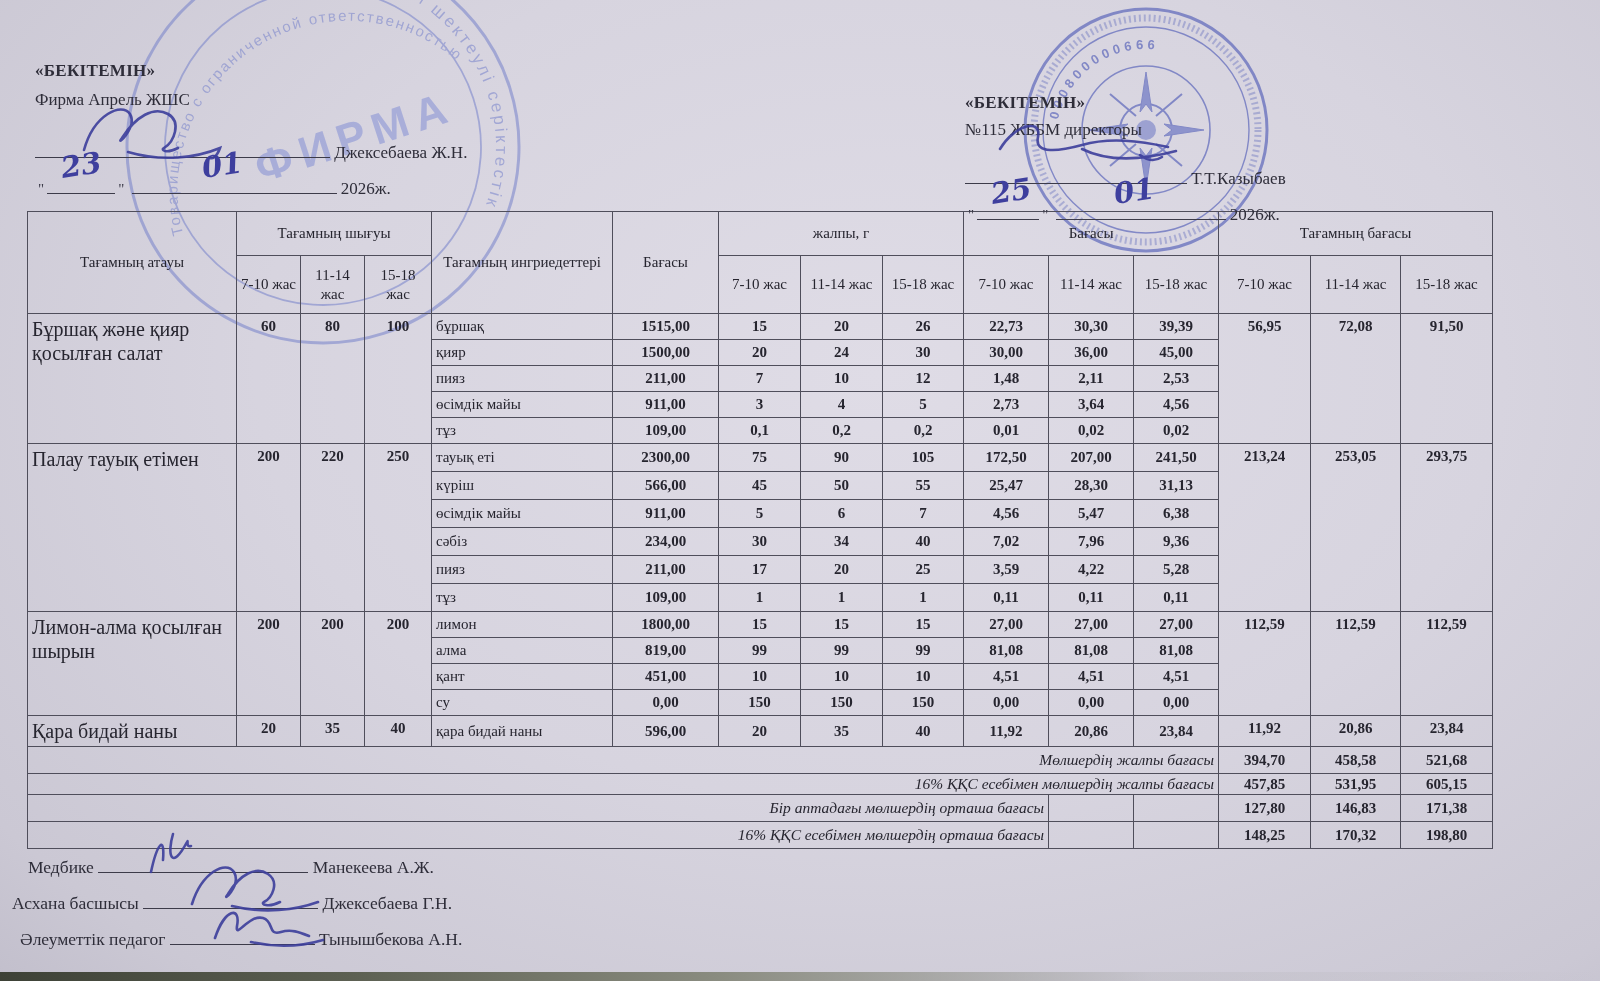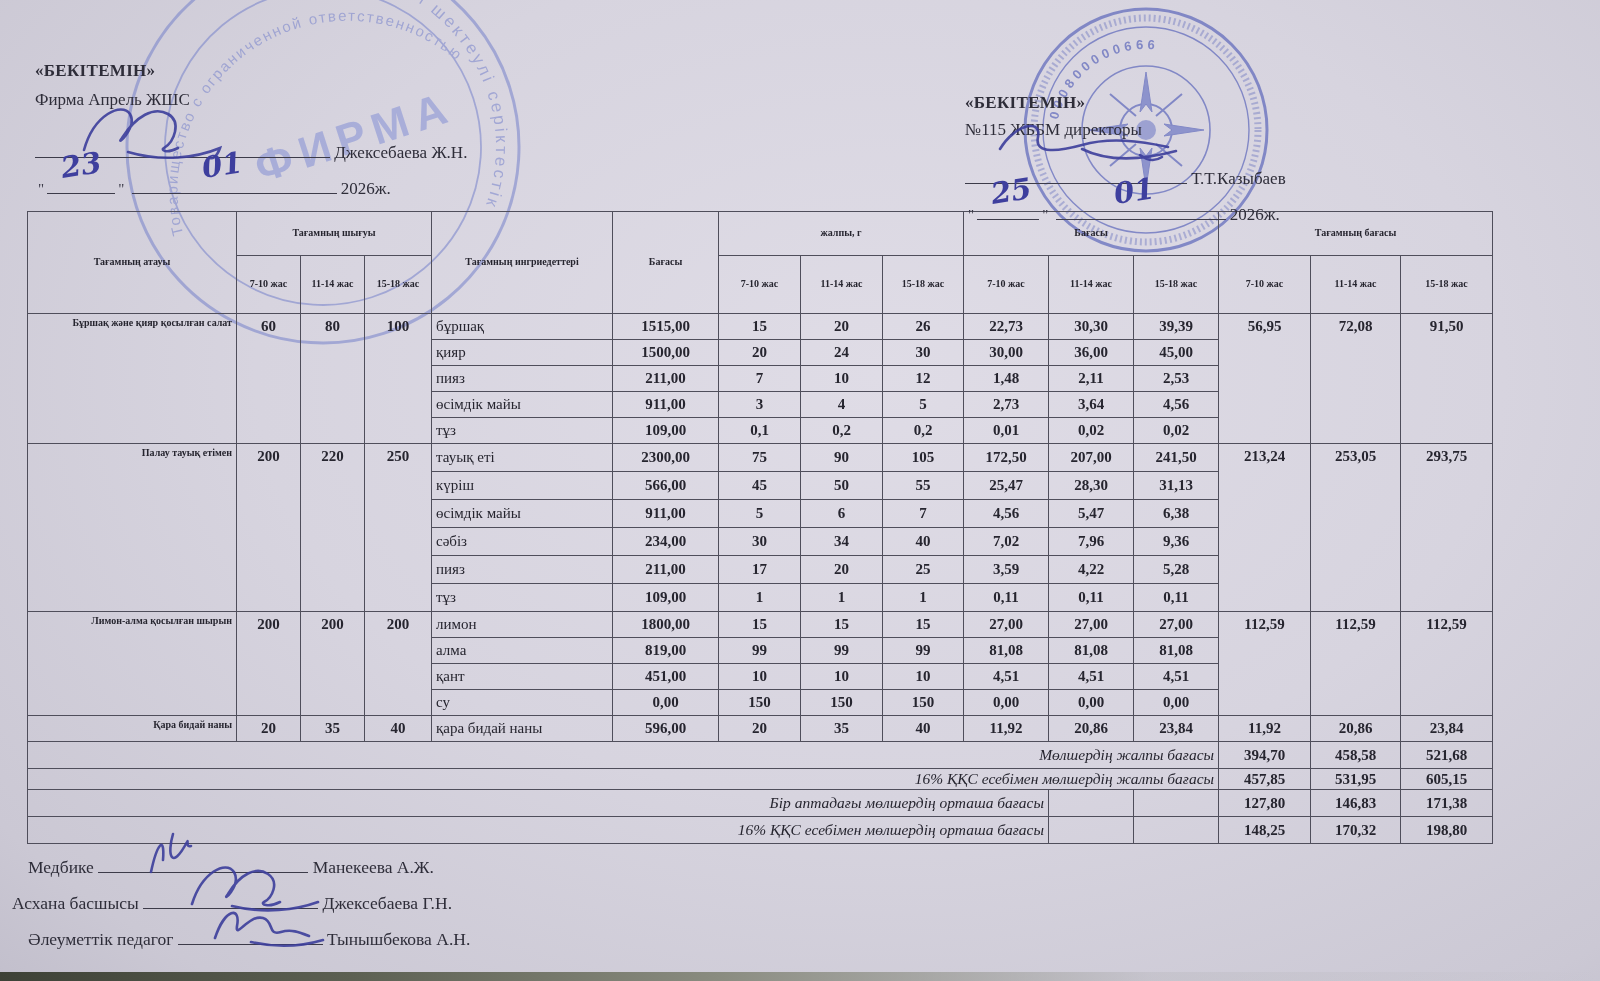--- a/index.html
+++ b/index.html
@@ -21,24 +21,24 @@
   .week{font-weight:bold;font-size:18px;margin-top:8px;letter-spacing:.2px;}
   .sigsvg{position:absolute;pointer-events:none;z-index:4;}
   .sigsvg path{fill:none;stroke:#3c3e9b;stroke-width:2.6;stroke-linecap:round;opacity:.9;}
   
   .stamp{position:absolute;z-index:1;pointer-events:none;}
   .stamp text{font-family:"Liberation Sans", sans-serif;}
   
   table.menu{border-collapse:collapse;position:absolute;left:27px;top:211px;z-index:2;
     font-size:15px;color:#26252f;table-layout:fixed;}
   .menu th,.menu td{border:1px solid #4f4e5b;padding:1px 4px;overflow:hidden;}
-  .menu thead th{font-weight:bold;text-align:center;font-size:10px;line-height:1.25;}
+  .menu thead th{font-weight:normal;text-align:center;font-size:15px;line-height:1.25;}
   .menu td.num{text-align:center;font-weight:bold;white-space:nowrap;}
   .menu td.top{vertical-align:top;padding-top:4px;}
-  .menu td.dishname{vertical-align:top;text-align:right;font-size:10px;line-height:1.2;padding:3px 4px;font-weight:bold;}
+  .menu td.dishname{vertical-align:top;text-align:left;font-size:20px;line-height:1.2;padding:3px 4px;}
   .menu td.ingname{text-align:left;white-space:nowrap;}
   .menu td.sumlabel{font-weight:normal;font-style:italic;text-align:right;font-size:15.5px;padding-left:6px;white-space:nowrap;}
   
   .botsig{font-size:17.5px;white-space:nowrap;z-index:3;}
   
   .photoedge{left:0;bottom:0;width:1600px;height:9px;z-index:5;
     background:linear-gradient(90deg,#3d4136 0%,#5c6052 22%,#8a8c80 45%,rgba(170,170,172,.25) 72%,rgba(190,190,195,0) 100%);}
 </style>
 </head>
 <body>
@@ -397,21 +397,21 @@
 <div class="abs botsig" style="left:12px;top:888px;">
   <span>Асхана басшысы</span>
   <span class="u" style="width:175px;"></span>
   <span>Джексебаева Г.Н.</span>
 </div>
 <svg class="sigsvg" style="left:180px;top:858px;" width="170" height="56" viewBox="0 0 170 56">
   <path d="M12 46 C22 14 46 2 54 14 C62 28 40 46 48 36 C60 16 76 8 88 16 C100 24 92 40 84 44 C80 46 88 50 100 44"></path>
   <path d="M52 48 C84 56 116 52 138 44"></path>
 </svg>
 
-<div class="abs botsig" style="left:28px;top:924px;">
+<div class="abs botsig" style="left:20px;top:924px;">
   <span>Әлеуметтік педагог</span>
   <span class="u" style="width:145px;"></span>
   <span>Тынышбекова А.Н.</span>
 </div>
 <svg class="sigsvg" style="left:205px;top:896px;" width="150" height="54" viewBox="0 0 150 54">
   <path d="M10 42 C20 12 36 10 32 30 C30 44 44 18 58 22 C70 26 62 40 76 36 C86 33 94 36 104 40"></path>
   <path d="M46 46 C72 52 98 50 118 44"></path>
 </svg>
 
 <div class="abs photoedge"></div>

